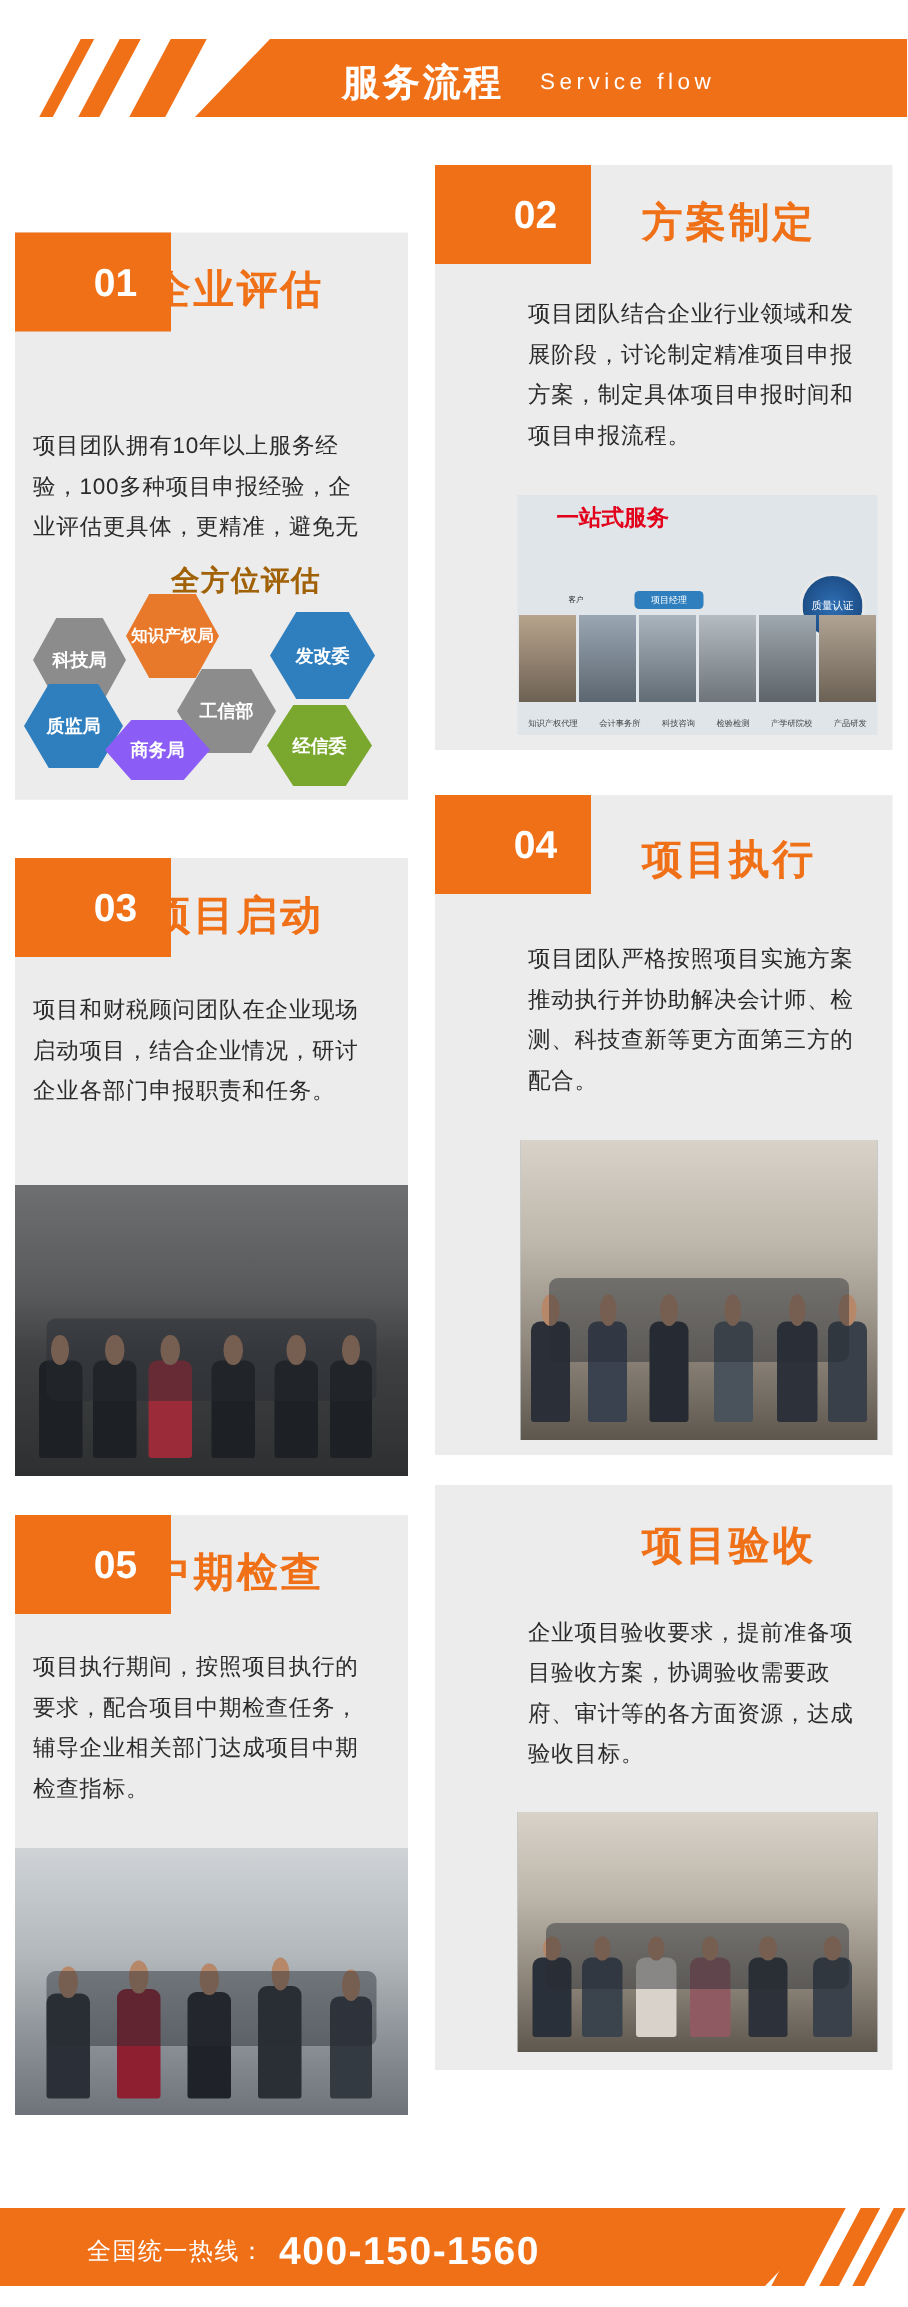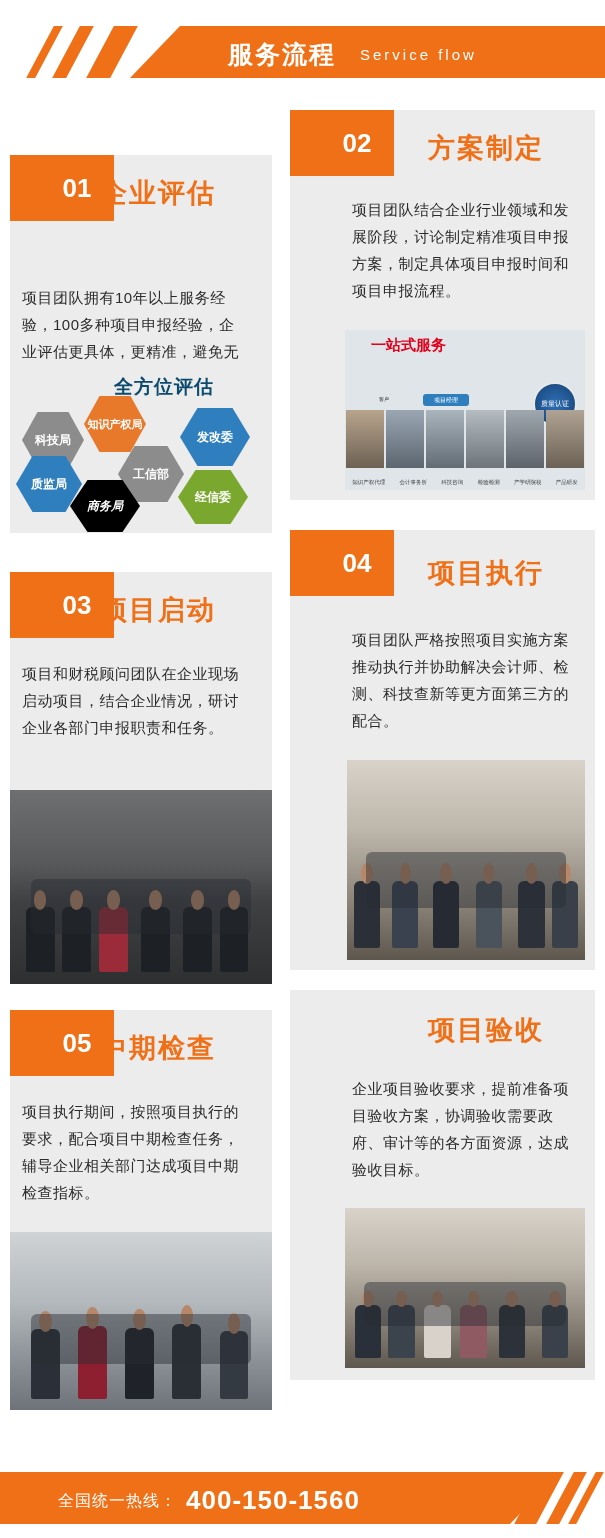--- a/index.html
+++ b/index.html
@@ -57,21 +57,21 @@
   
   #card1{left:10px;top:155px;width:262px;height:378px;}
   #badge1{left:10px;top:155px;}
   #title1{left:100px;top:175px;}
   #body1{left:22px;top:236px;width:228px;margin-top:48px;}
   .eval-graphic{
     position:absolute;left:10px;top:368px;width:262px;height:165px;
     background:#ececec;overflow:hidden;
   }
   .eval-title{
-    position:absolute;left:104px;top:6px;color:#0c4a6e;
+    position:absolute;left:104px;top:6px;color:#a16207;
     font-size:19px;font-weight:bold;letter-spacing:1px;
   }
   .hex{
     position:absolute;
     clip-path:polygon(25% 0%,75% 0%,100% 50%,75% 100%,25% 100%,0% 50%);
     display:flex;align-items:center;justify-content:center;
     color:#ffffff;font-size:12px;font-weight:bold;text-align:center;
     line-height:14px;
   }
 
@@ -204,21 +204,21 @@
   <div class="card-title" id="title1">企业评估</div>
   <div class="card-body" id="body1">项目团队拥有10年以上服务经验，100多种项目申报经验，企业评估更具体，更精准，避免无效规划和申报。</div>
 
   <div class="eval-graphic">
     <div class="eval-title">全方位评估</div>
     <div class="hex" style="left:12px;top:44px;width:62px;height:56px;background:#8c8c8c;">科技局</div>
     <div class="hex" style="left:74px;top:28px;width:62px;height:56px;background:#e8792a;font-size:11px;">知识产权局</div>
     <div class="hex" style="left:170px;top:40px;width:70px;height:58px;background:#2f7fbf;">发改委</div>
     <div class="hex" style="left:6px;top:88px;width:66px;height:56px;background:#2f7fbf;">质监局</div>
     <div class="hex" style="left:108px;top:78px;width:66px;height:56px;background:#8c8c8c;">工信部</div>
-    <div class="hex" style="left:60px;top:112px;width:70px;height:52px;background:#000000;font-style:italic;">商务局</div>
+    <div class="hex" style="left:60px;top:112px;width:70px;height:40px;background:#8b5cf6;">商务局</div>
     <div class="hex" style="left:168px;top:102px;width:70px;height:54px;background:#7aa82e;">经信委</div>
   </div>
 
   <div class="card" id="card2"></div>
   <div class="num-badge" id="badge2">02</div>
   <div class="card-title" id="title2">方案制定</div>
   <div class="card-body" id="body2">项目团队结合企业行业领域和发展阶段，讨论制定精准项目申报方案，制定具体项目申报时间和项目申报流程。</div>
 
   <div class="photo" id="photo2">
     <div class="onestop-label">一站式服务</div>

